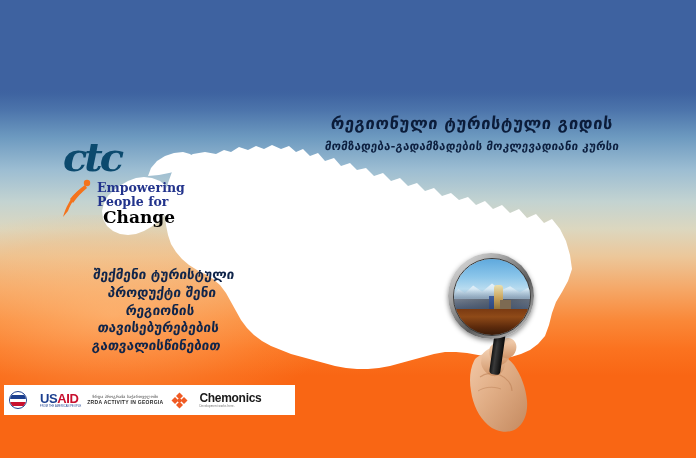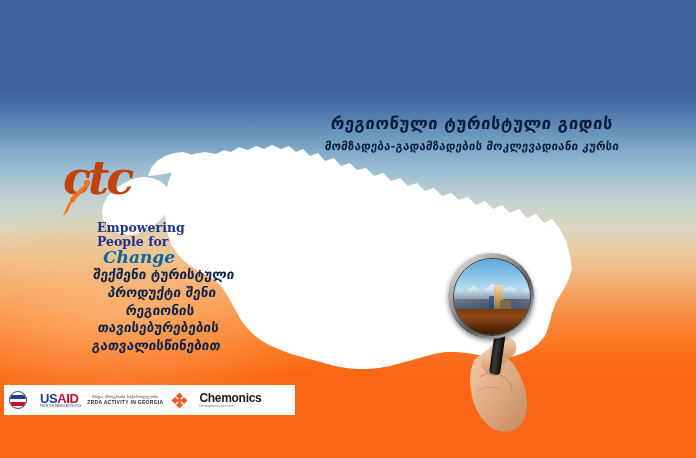--- a/index.html
+++ b/index.html
@@ -109,56 +109,54 @@
   
   .ctc-logo {
     position: absolute;
     left: 57px;
     top: 137px;
     width: 130px;
     height: 90px;
   }
   .ctc-mark {
     position: absolute;
-    left: 6px; top: 18px;
+    left: 6px; top: 0;
     font-family: "DejaVu Serif", serif;
     font-style: italic;
     font-weight: bold;
-    font-size: 46px;
-    color: #c2410c;
+    font-size: 40px;
+    color: #0c4a6e;
     letter-spacing: -3px;
     line-height: 1;
   }
   .ctc-swoosh {
     position: absolute;
     left: 0px;
     top: 40px;
     width: 36px;
     height: 44px;
   }
   .ctc-words {
     position: absolute;
     left: 40px;
     top: 44px;
     font-family: "DejaVu Serif", serif;
     font-weight: bold;
     font-size: 12.5px;
     line-height: 1.12;
     color: #22338c;
     text-align: left;
-    margin-top: 40px;
   }
   .ctc-change {
     font-family: "DejaVu Serif", serif;
     font-weight: bold;
     font-size: 17px;
-    color: #0369a1;
+    color: #000000;
     line-height: 1.05;
     margin-left: 6px;
-    font-style: italic;
   }
 
   
   .magnifier {
     position: absolute;
     left: 448px;
     top: 253px;
     width: 86px;
     height: 86px;
   }

